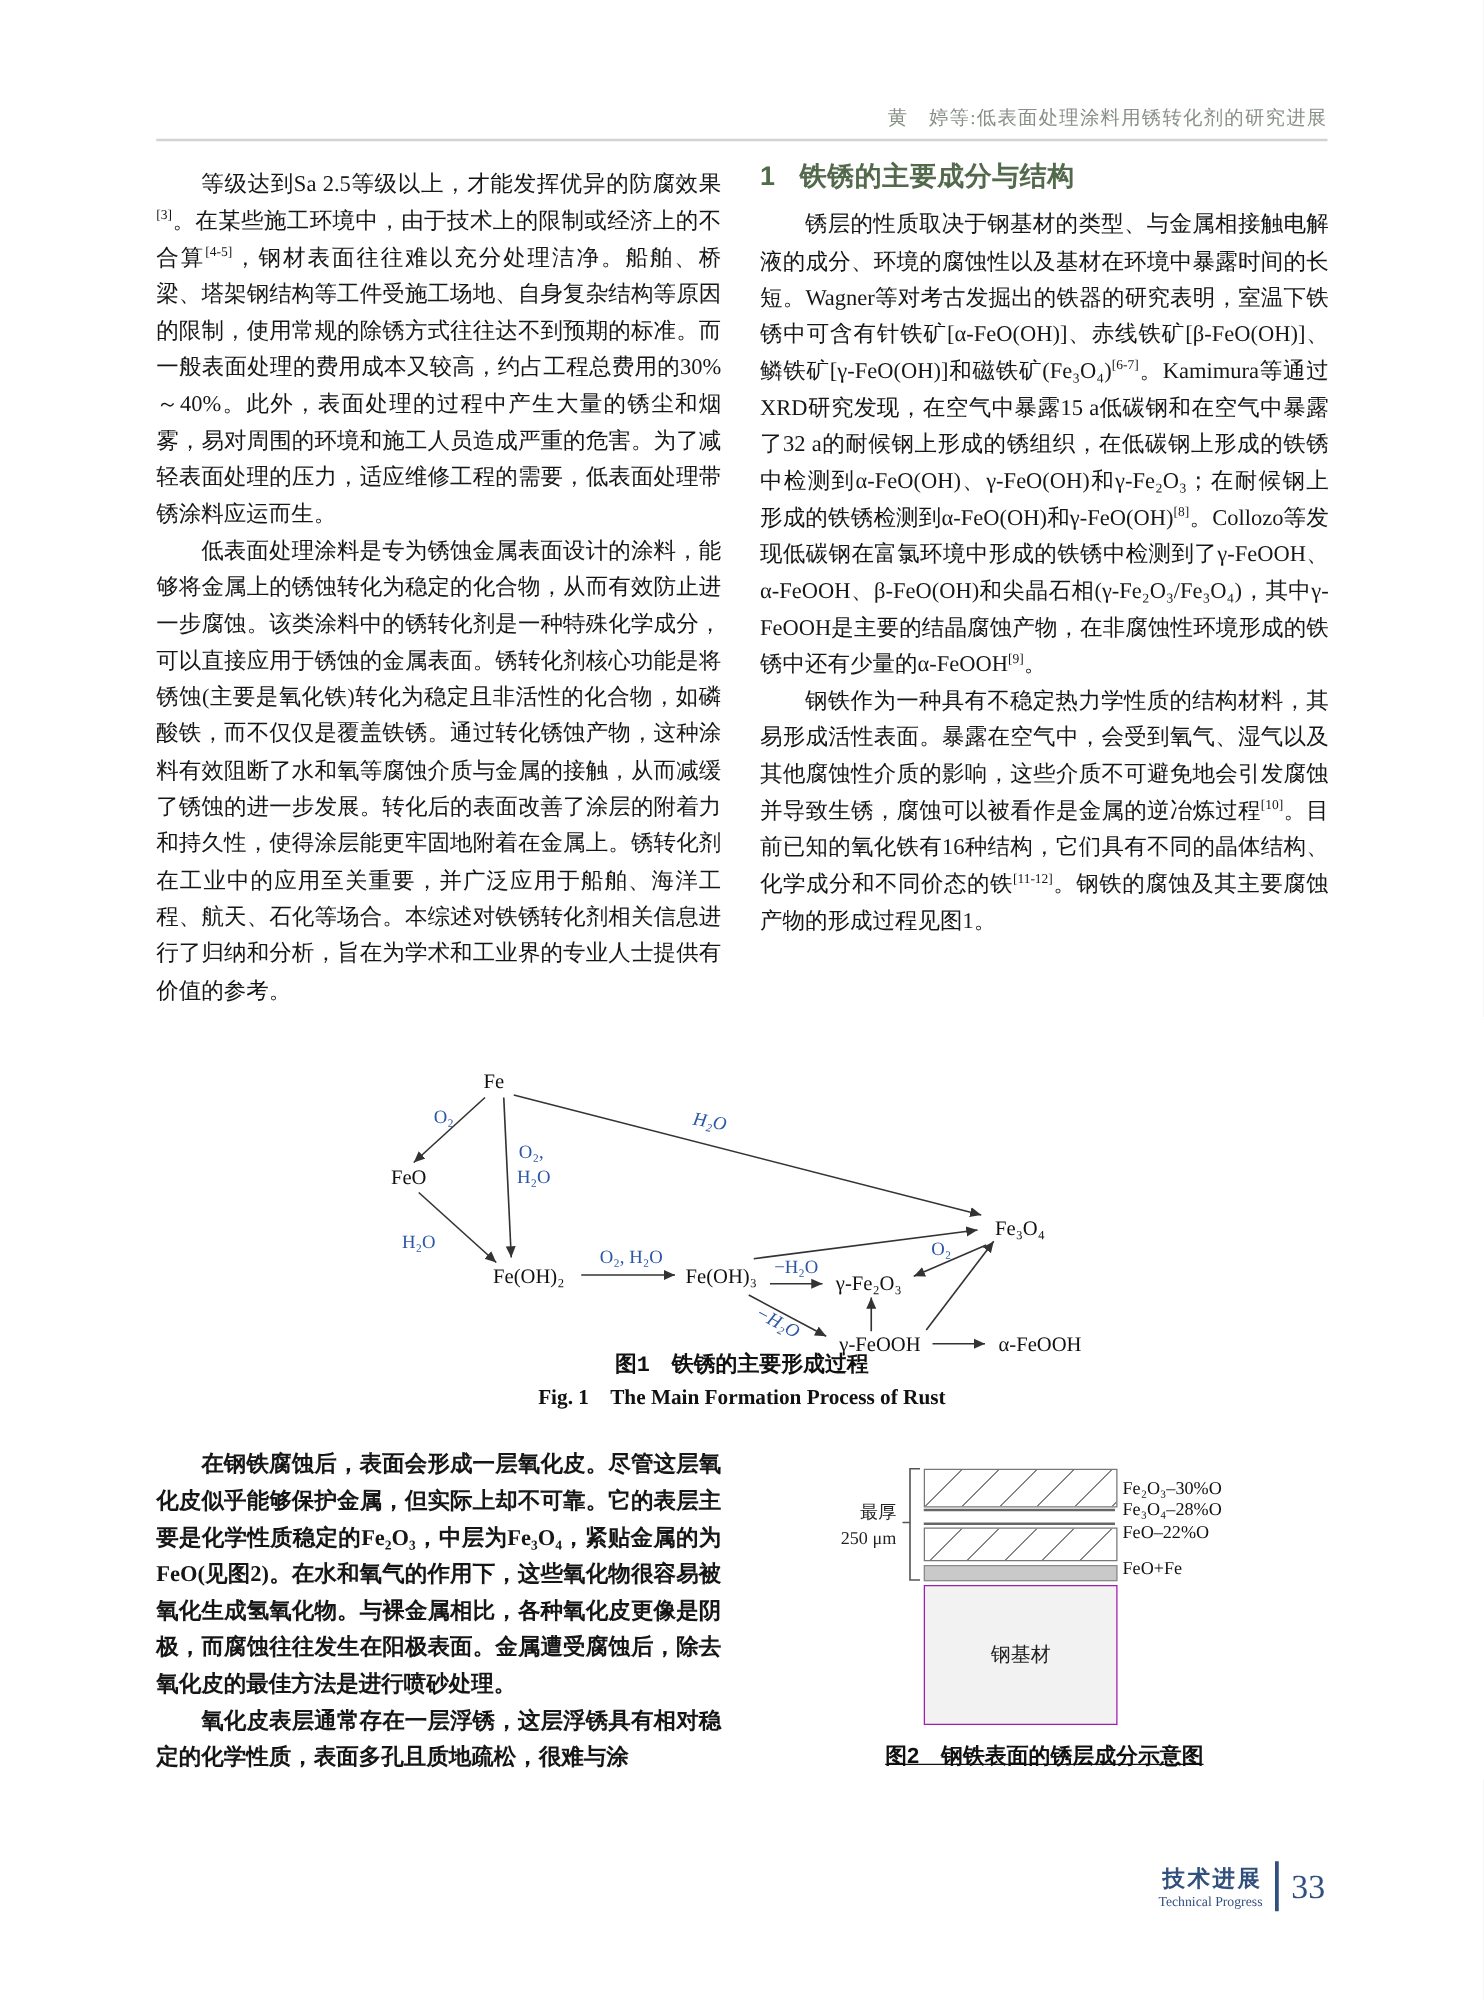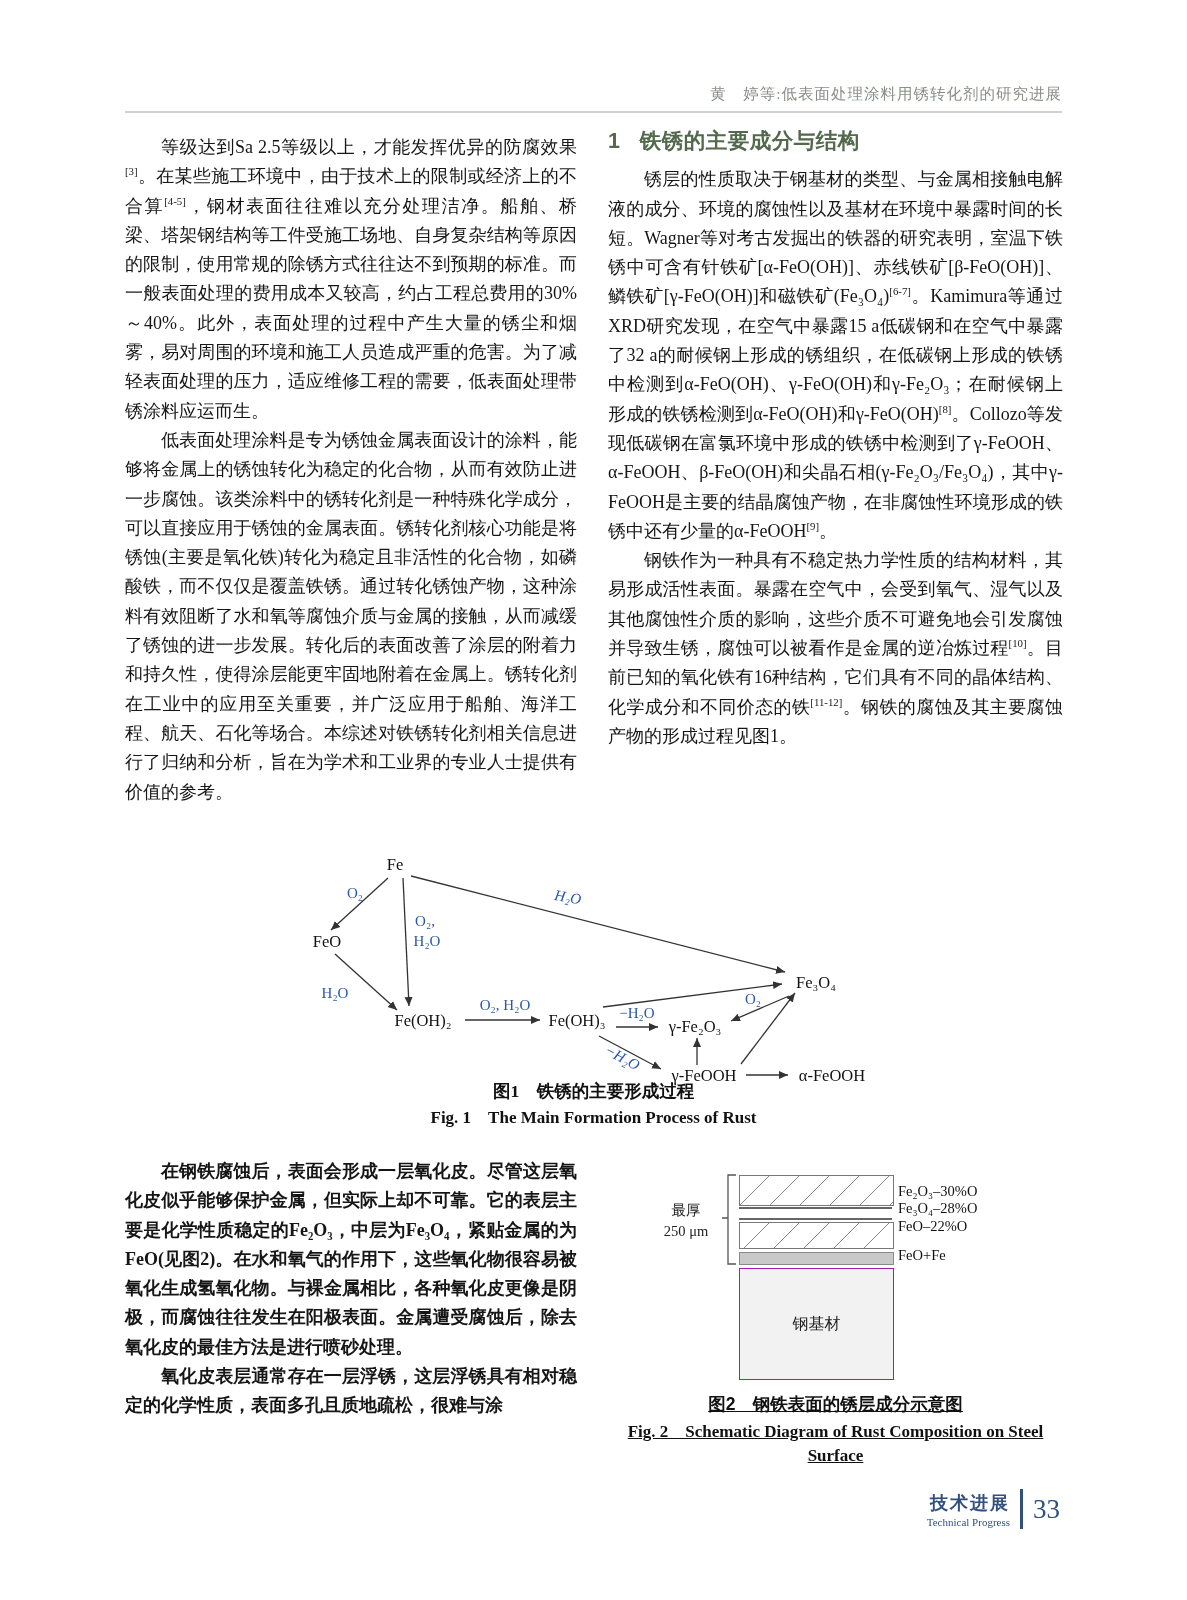--- a/index.html
+++ b/index.html
@@ -19,26 +19,26 @@
   h2.sec{margin:0 0 9px 0;font-family:"Liberation Sans","DejaVu Sans",sans-serif;
         font-size:21.5px;font-weight:bold;color:#53694c;letter-spacing:0.5px;}
   h2.sec .sec-num{margin-right:0.9em;}
   
   .fig1{position:absolute;left:285px;top:840px;width:600px;height:250px;}
   .f1-edge{stroke:#333;stroke-width:1.3;}
   .f1-node{font:16.5px "Liberation Serif","DejaVu Serif",serif;fill:#111;text-anchor:middle;}
   .f1-lbl{font:15px "Liberation Serif","DejaVu Serif",serif;fill:#2b57a7;text-anchor:middle;}
   .f1-lbl.it{font-style:italic;}
   .f1cap-zh{position:absolute;left:125px;top:1079px;width:937px;text-align:center;
-        font-family:Liberation Serif, serif;font-weight:bold;font-size:17.5px;color:#111;}
+        font-family:Liberation Mono, monospace;font-weight:bold;font-size:17.5px;color:#111;}
   .f1cap-en{position:absolute;left:125px;top:1106px;width:937px;text-align:center;
         font-weight:bold;font-size:17px;color:#111;}
   
   .fig2{position:absolute;left:655px;top:1168px;width:345px;height:218px;font-size:14.5px;}
-  .f2-thick{position:absolute;left:0;top:32px;width:62px;text-align:center;line-height:21px;color:#222;}
+  .f2-thick{position:absolute;left:0;top:32px;width:62px;text-align:right;line-height:21px;color:#222;}
   .f2-bracket{position:absolute;left:66px;top:0;}
   .f2-stack{position:absolute;left:84px;top:0;width:155px;}
   .f2-layer{position:absolute;left:0;width:153px;box-sizing:content-box;}
   .f2-hatch{background:#fff repeating-linear-gradient(135deg,rgba(255,255,255,0) 0 20px,#858585 20px 21.2px);border:1px solid #777;}
   .f2-l1{top:7px;height:29px;}
   .f2-l2{top:39px;height:9px;border-top:2px solid #666;border-bottom:2px solid #666;background:#fff;}
   .f2-l3{top:54px;height:25px;}
   .f2-l4{top:84px;height:11px;background:#c9c9c9;border:1px solid #8a8a8a;}
   .f2-steel{top:100px;height:110px;background:#f2f2f2;border:1px solid #a21caf;
         display:flex;align-items:center;justify-content:center;font-size:16px;color:#222;}
@@ -136,21 +136,20 @@
       </div>
     </div>
     <div class="f2-lab" style="top:15px;">Fe₂O₃–30%O</div>
     <div class="f2-lab" style="top:32px;">Fe₃O₄–28%O</div>
     <div class="f2-lab" style="top:50px;">FeO–22%O</div>
     <div class="f2-lab" style="top:79px;">FeO+Fe</div>
   </div>
 
   <div class="f2cap">
     <div class="zh">图2　钢铁表面的锈层成分示意图</div>
-    <div class="en"><span>Fig. 2　Schematic Diagram of Rust Composition on Steel</span><br><span>Surface</span></div>
   </div>
 
   <div class="footer">
     <div class="ft-txt">
       <div class="ft-zh">技术进展</div>
       <div class="ft-en">Technical Progress</div>
     </div>
     <div class="ft-bar"></div>
     <div class="ft-num">33</div>
   </div>

